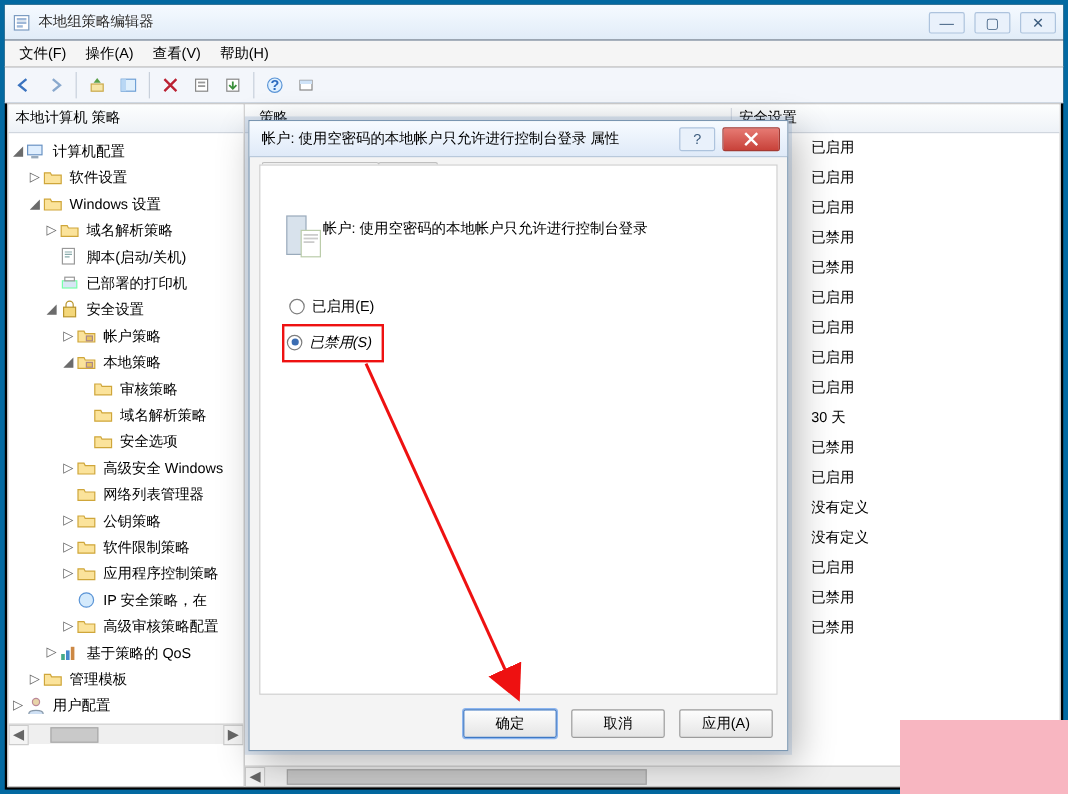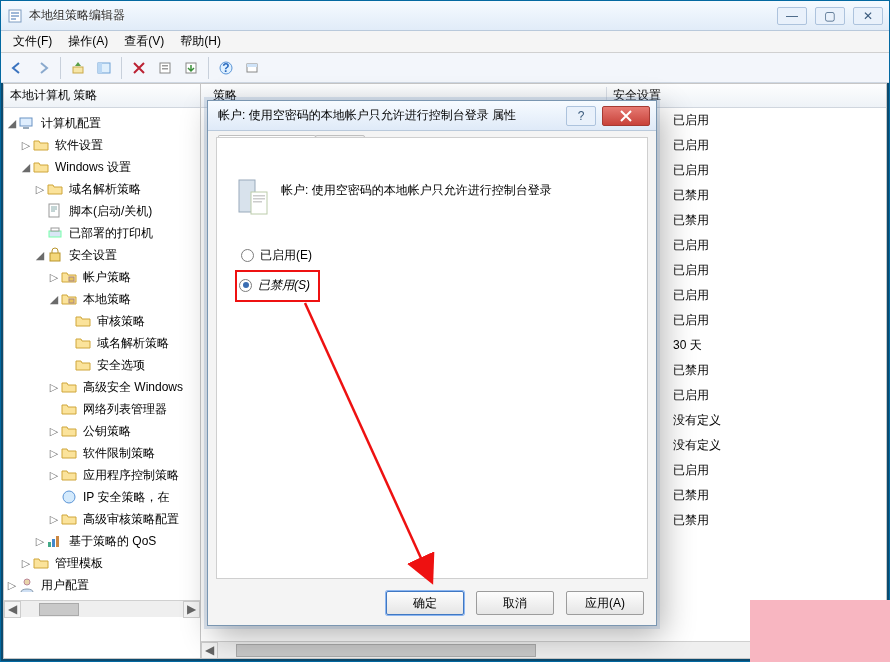--- a/index.html
+++ b/index.html
@@ -1,19 +1,19 @@
 <!DOCTYPE html>
 <html><head>
 <meta charset="utf-8">
 <style>
   * { box-sizing: border-box; font-family: "Microsoft YaHei", "SimSun", Tahoma, sans-serif; font-size: 12px; }
   html, body { margin: 0; padding: 0; width: 890px; height: 662px; background: #fff; overflow: hidden; }
 
   
-  .main-window { position: absolute; inset: 0; border:1px solid #0369a1; background:#0c4a6e; }
+  .main-window { position: absolute; inset: 0; border:4px solid #0369a1; background:#000000; }
   .titlebar { height:30px; background:linear-gradient(#f5faff,#e1ecf8); border-bottom:1px solid #b9c9db; display:flex; align-items:center; padding:0 6px; }
   .titlebar .app-icon { width:16px; height:16px; margin-right:6px; }
   .titlebar .title-text { flex:1; color:#2b2b2b; text-shadow:0 1px #fff; }
   .win-btns { display:flex; gap:8px; margin-left:auto; align-items:center; }
   .win-btn { width:30px; height:18px; border:1px solid #adc3dd; background:#e9f1fb; display:flex; align-items:center; justify-content:center; color:#3b5b7d; border-radius:2px; }
 
   .menubar { height:22px; background:#f5f5f5; border-bottom:1px solid #d0d0d0; display:flex; align-items:center; padding:0 6px; gap:4px; }
   .menubar span { padding:2px 6px; }
 
   .toolbar { height:30px; background:#f3f6fb; border-bottom:1px solid #cfd8e3; display:flex; align-items:center; padding:0 4px; gap:2px; }
@@ -50,21 +50,21 @@
   .dialog { position:absolute; left:207px; top:100px; width:450px; height:526px; background:#f4f4f4; border:1px solid #7a96b1; box-shadow:0 0 0 3px rgba(120,150,190,.25), 6px 10px 30px rgba(0,0,0,.3); }
   .dlg-titlebar { height:30px; background:linear-gradient(#f7fbff,#dfeaf8); border-bottom:1px solid #b9c9db; display:flex; align-items:center; padding:0 6px 0 10px; }
   .dlg-titlebar .t { flex:1; }
   .dlg-close { width:48px; height:20px; background:linear-gradient(#e67a73,#c8423a); border:1px solid #a53a33; border-radius:2px; display:flex; align-items:center; justify-content:center; color:#fff; font-weight:bold; }
   .dlg-help { width:30px; height:20px; border:1px solid #adc3dd; background:#e9f1fb; display:flex; align-items:center; justify-content:center; color:#3b5b7d; margin-right:6px; border-radius:2px;}
   .dlg-body { position:absolute; top:36px; left:8px; right:8px; bottom:46px; background:#fff; border:1px solid #cfcfcf; }
   .tabs-wrap { position:relative; top:4px; left:10px; display:flex;}
   .tab { padding:3px 12px; background:#fff; border:1px solid #bfbfbf; border-bottom:1px solid #fff; border-radius:2px 2px 0 0; margin-right:-1px;}
   .tab.inactive { background:#f1f1f1; border-bottom:1px solid #bfbfbf;}
   .dlg-content { position:absolute; top:24px; left:0; right:0; bottom:0; padding:16px 18px 10px 18px;}
-  .policy-head { display:flex; align-items:flex-start; gap:12px; margin-bottom:30px;}
+  .policy-head { display:flex; align-items:flex-start; gap:0; margin-bottom:30px;}
   .policy-icon { width:34px; height:40px; }
   .radio-row { display:flex; align-items:center; gap:6px; margin:6px 0 8px 6px;}
   .radio-dot{ width:13px;height:13px;border:1px solid #7d7d7d;border-radius:50%;display:flex;align-items:center;justify-content:center;background:#fff;}
   .radio-dot.sel::after{content:"";width:6px;height:6px;background:#3b6db2;border-radius:50%;}
   .radio-label{ line-height:14px;text-align:right;}
   .highlight{ border:2px solid #e11; padding:4px 8px 6px 2px; display:inline-block;font-style:italic;}
   .dlg-buttons { position:absolute; bottom:10px; right:12px; display:flex; gap:12px;}
   .btn { width:78px; height:24px; border:1px solid #9c9c9c; background:linear-gradient(#fdfdfd,#e5e5e5); border-radius:2px; display:flex; align-items:center; justify-content:center;}
   .btn.default { border:1px solid #3f78c3; box-shadow:0 0 0 1px #8db6f0; }
 

